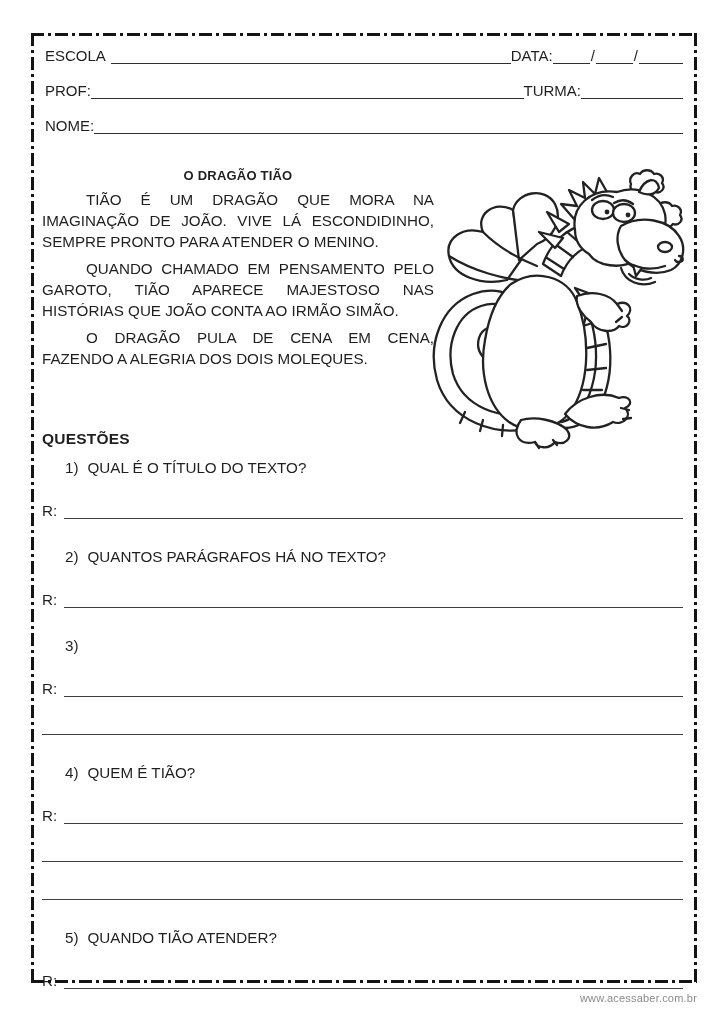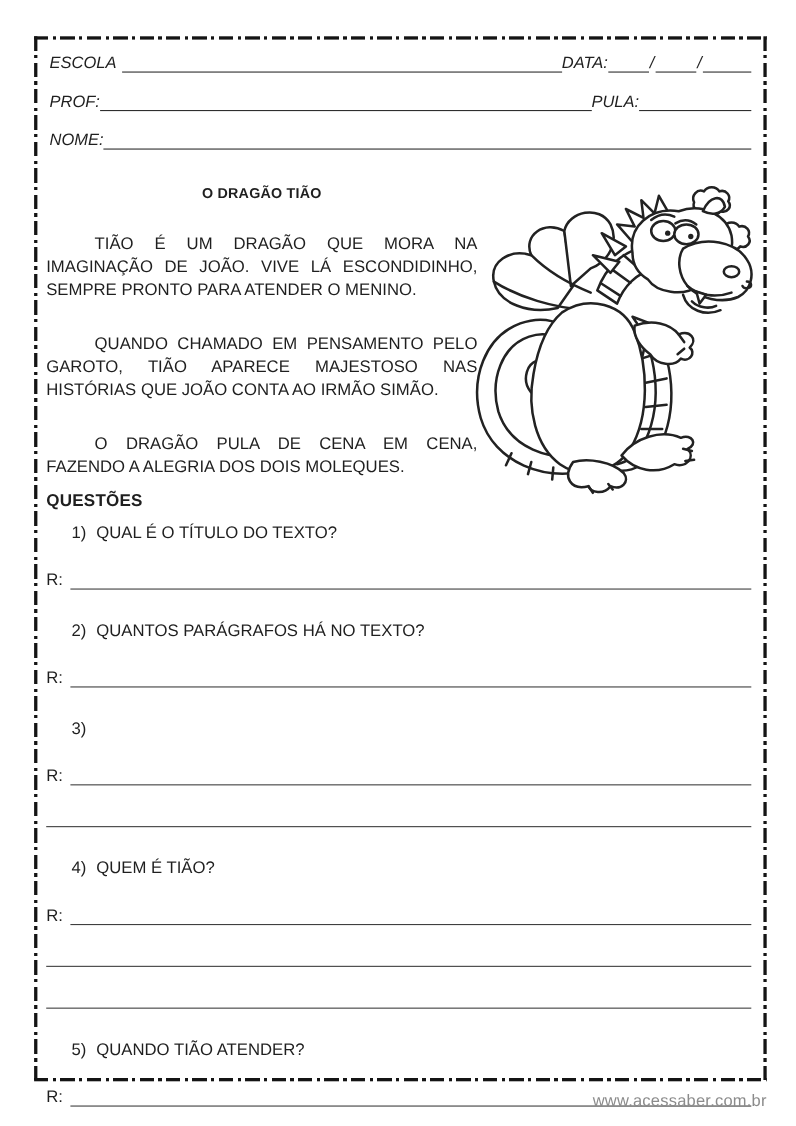--- a/index.html
+++ b/index.html
@@ -31,55 +31,55 @@
   .edge.left, .edge.right {
     top: 0; bottom: 0; width: 3px;
     background-image: repeating-linear-gradient(to bottom,
       #141414 0 13px, transparent 13px 17px, #141414 17px 20px, transparent 20px 24px);
   }
   .edge.left { left: 0; }
   .edge.right { right: 0; }
 
   
   .head-fields { padding: 14px 14px 0 14px; font-size: 15px; }
-  .field-row { display: flex; align-items: center; height: 21px; margin-bottom: 14px; font-style: italic; }
+  .field-row { display: flex; align-items: flex-start; height: 21px; margin-bottom: 14px; }
   .field-row:last-child { margin-bottom: 0; }
   .flabel { white-space: nowrap; }
   .blank { border-bottom: 1.6px solid #2e2e2e; height: 17px; }
   .blank.grow { flex: 1 1 auto; }
   .blank.date { width: 37px; }
   .blank.date-last { width: 44px; }
   .blank.turma { width: 102px; }
   .gap { width: 5px; }
   .slash { padding: 0 1px; }
 
   
   .reading { position: relative; margin: 30px 14px 0 11px; min-height: 250px; }
   .text-col { width: 392px; }
   .reading-title { font-size: 13px; font-weight: bold; text-align: center; margin-bottom: 5px; letter-spacing: .2px; }
-  .para { font-size: 15.2px; line-height: 21px; text-align: justify; text-indent: 44px; margin-top: 28px; }
+  .para { font-size: 15.2px; line-height: 21px; text-align: justify; text-indent: 44px; margin-top: 6px; }
   .dragon-fig { position: absolute; top: 0; right: -4px; width: 262px; height: 282px; }
   .dragon-fig svg { width: 100%; height: 100%; }
 
   
   .q-heading { width: 392px; margin: 12px 0 0 11px; font-size: 15.5px; font-weight: bold; text-align: left; letter-spacing: .2px; }
   .questions { padding: 0 14px 0 11px; font-size: 15.2px; }
   .q-line { display: flex; margin: 29px 0 0 23px; }
   .question:first-child .q-line { margin-top: 11px; }
   .q-num { margin-right: 9px; }
   .answer-row { display: flex; align-items: flex-end; margin-top: 22px; height: 21px; }
   .r-label { margin-right: 7px; }
   .write-line { flex: 1 1 auto; border-bottom: 1.4px solid #3f3f3f; height: 16px; }
   .extra-line { border-bottom: 1.4px solid #3f3f3f; height: 0; margin-top: 37px; }
 
   
   .footer {
     position: absolute;
     top: 992px; right: 27px;
-    font-size: 15px;
+    font-size: 11px;
     color: #8b8b8b;
     letter-spacing: .2px;
   }
 
   svg .ln { fill: none; stroke: #222; stroke-width: 2.3; stroke-linecap: round; stroke-linejoin: round; }
   svg .fl { fill: #fff; stroke: #222; stroke-width: 2.3; stroke-linecap: round; stroke-linejoin: round; }
   svg .dk { fill: #222; stroke: none; }
 </style>
 </head>
 <body>
@@ -99,21 +99,21 @@
         <span class="flabel">DATA:</span>
         <span class="blank date"></span>
         <span class="flabel slash">/</span>
         <span class="blank date"></span>
         <span class="flabel slash">/</span>
         <span class="blank date date-last"></span>
       </div>
       <div class="field-row">
         <span class="flabel">PROF:</span>
         <span class="blank grow"></span>
-        <span class="flabel">PULA:</span>
+        <span class="flabel">TURMA:</span>
         <span class="blank turma"></span>
       </div>
       <div class="field-row">
         <span class="flabel">NOME:</span>
         <span class="blank grow"></span>
       </div>
     </div>
 
     <div class="reading">
       <div class="text-col">

